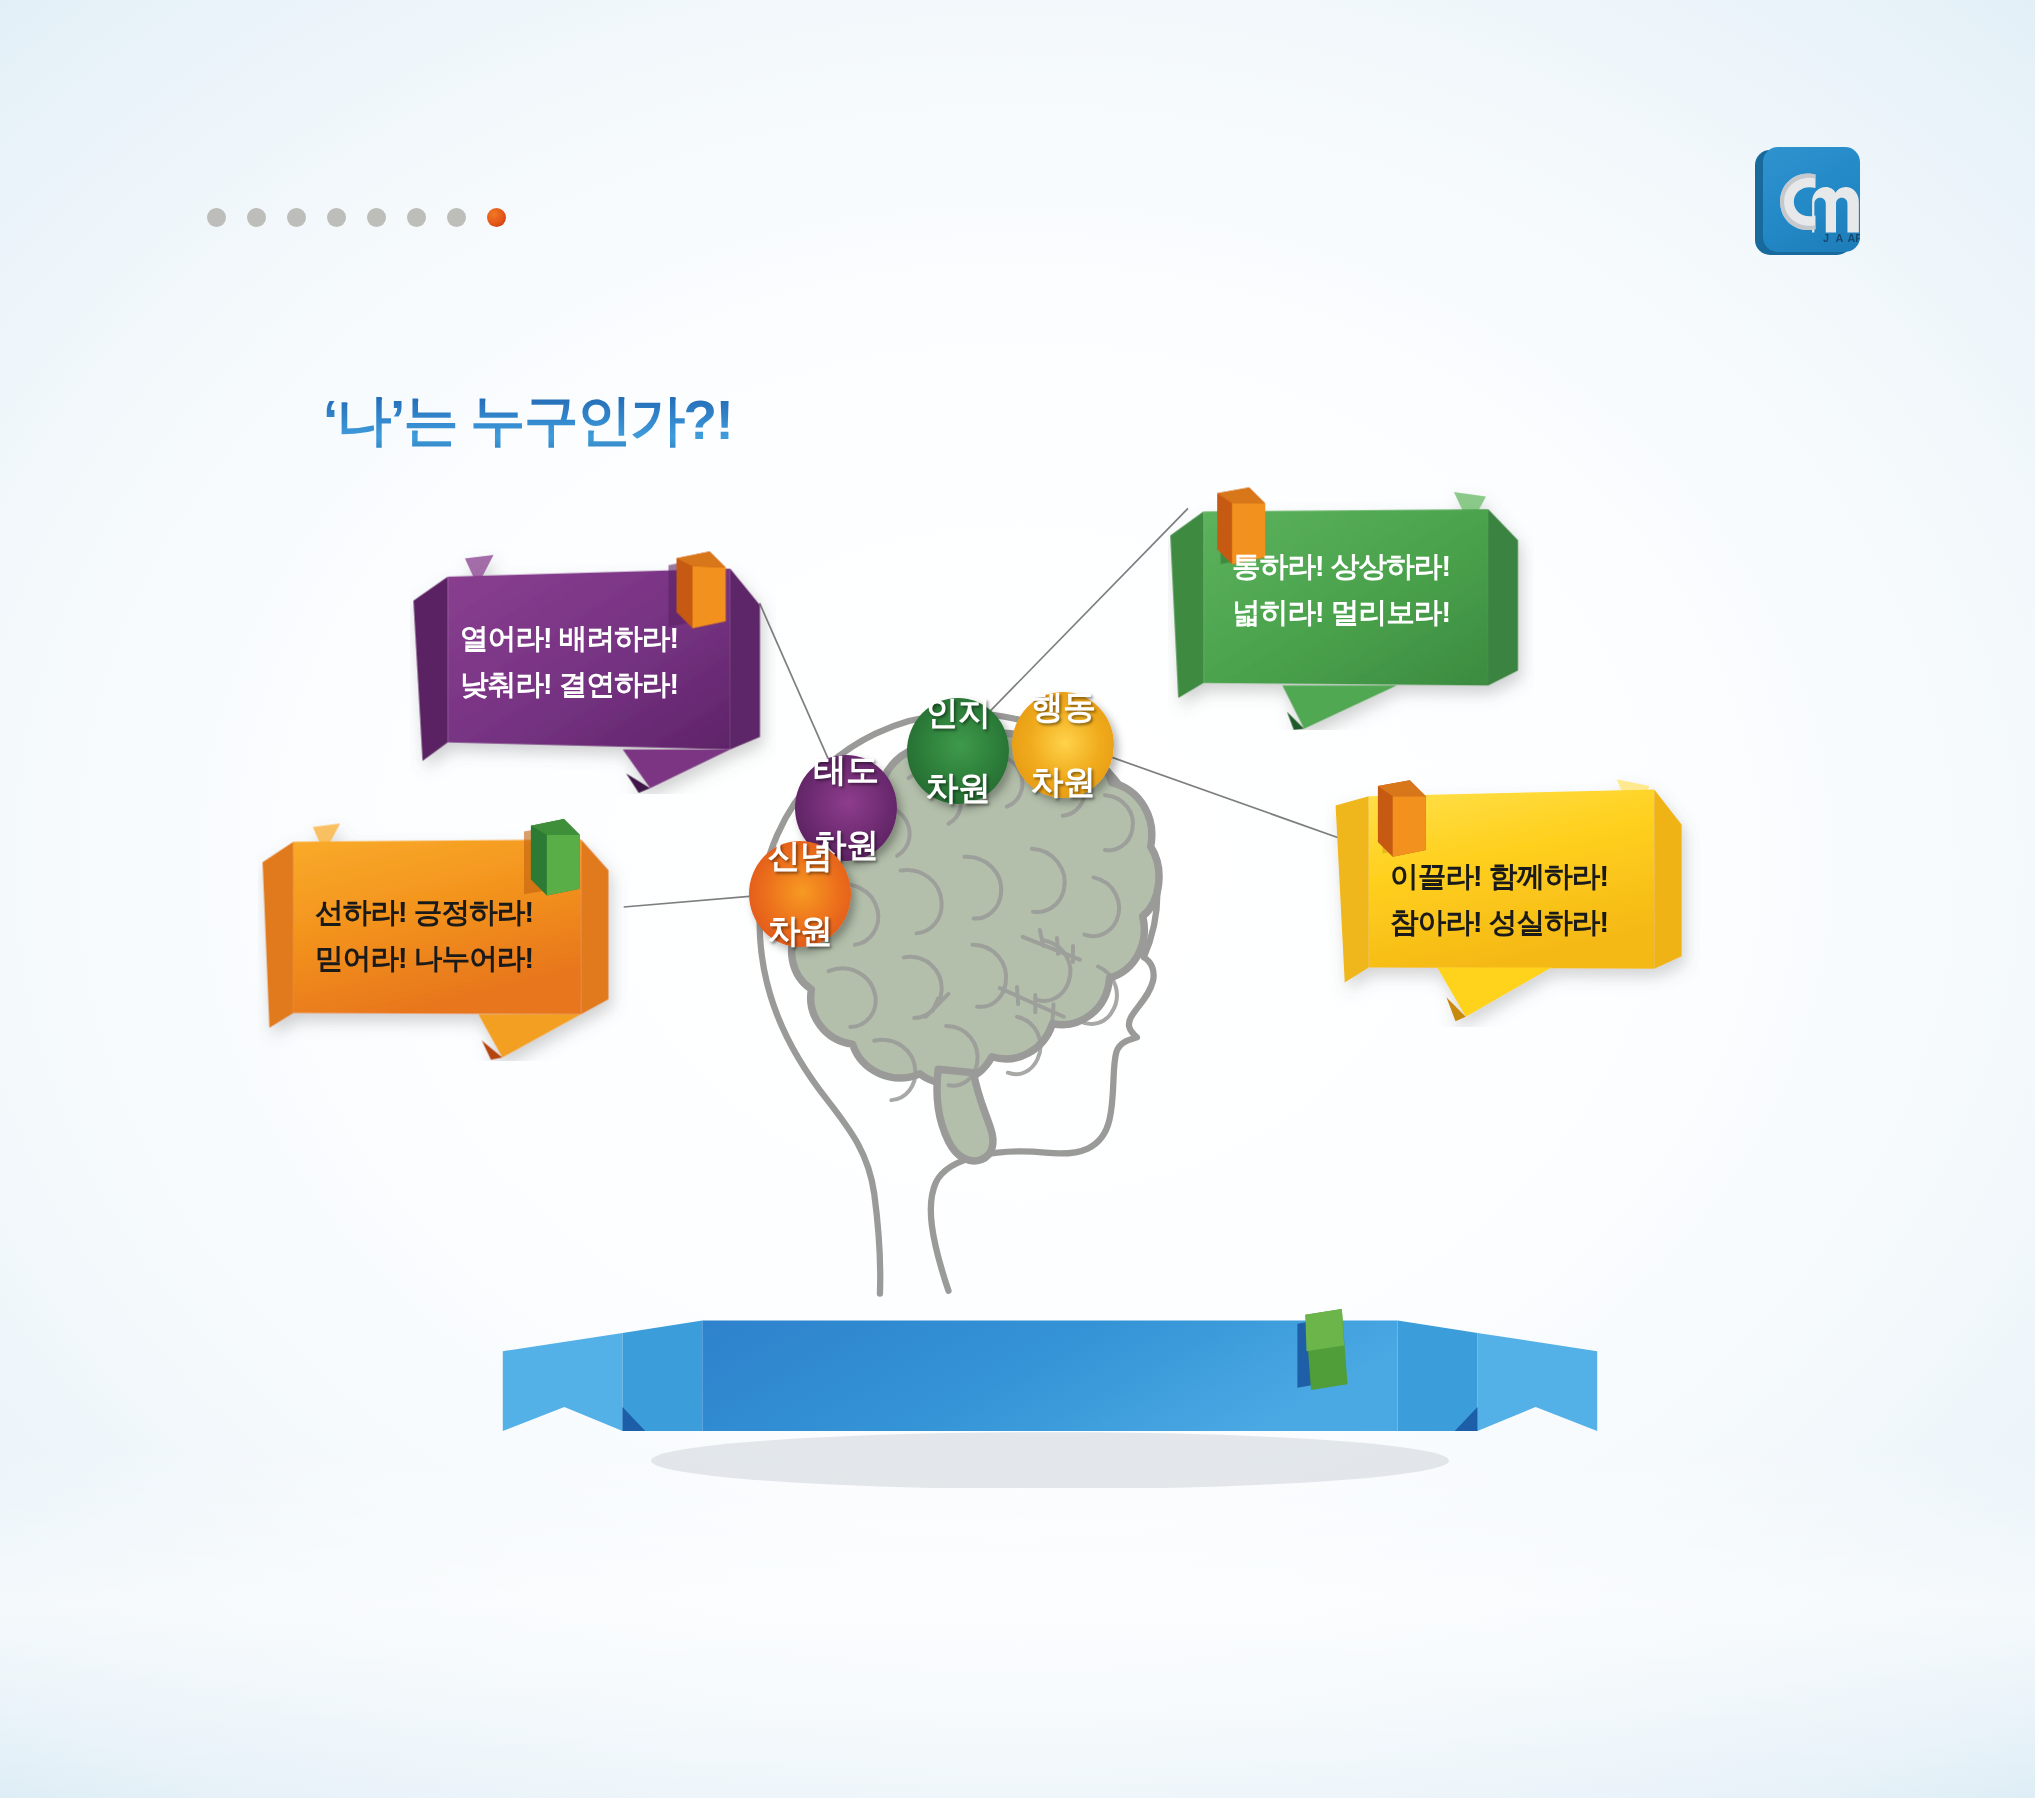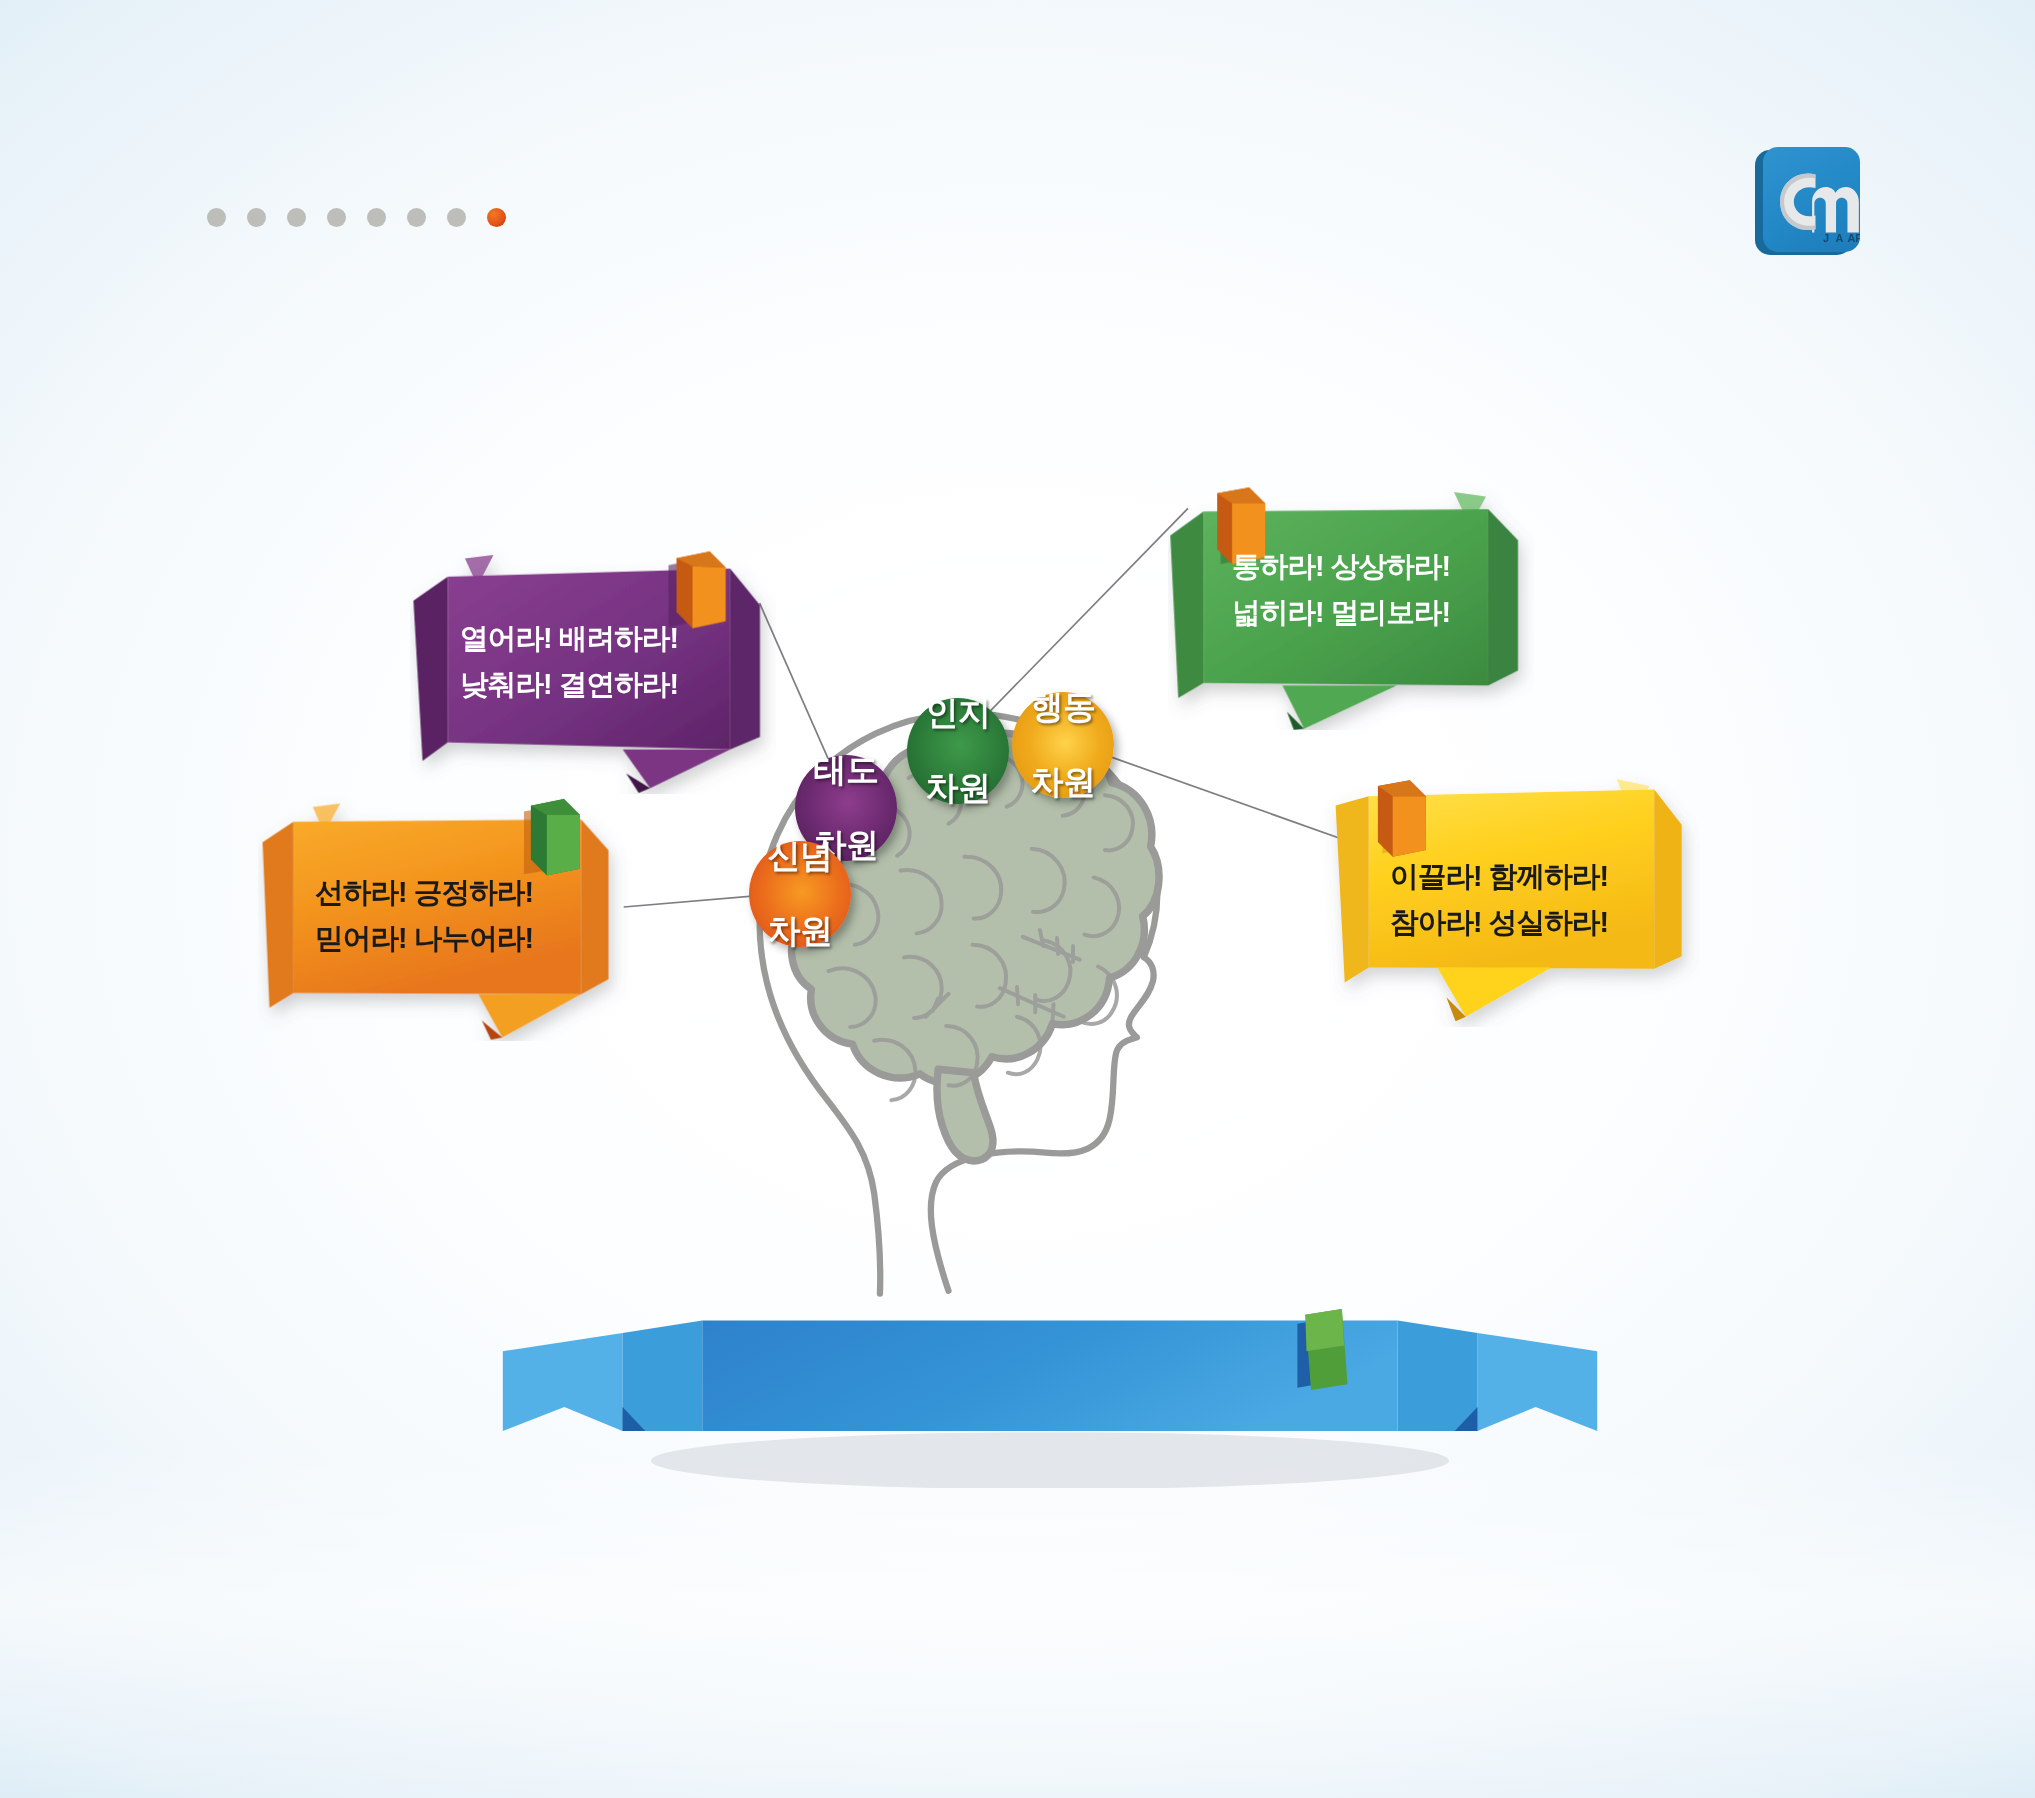--- a/index.html
+++ b/index.html
@@ -173,21 +173,21 @@
     white-space: nowrap;
   }
   .bubble .btext .line { display: block; }
   .light-text .btext { color: #ffffff; }
   .dark-text .btext { color: #1a1a1a; }
   
   #bubble-attitude  { left: 410px;  top: 548px;  width: 366px; height: 246px; }
   #bubble-attitude  .btext { left: 50px; top: 67px; }
   #bubble-cognition { left: 1168px; top: 484px;  width: 366px; height: 246px; }
   #bubble-cognition .btext { left: 64px; top: 59px; }
-  #bubble-belief    { left: 258px;  top: 784px; width: 371px; height: 257px; }
+  #bubble-belief    { left: 258px;  top: 804px; width: 371px; height: 257px; }
   #bubble-belief    .btext { left: 57px; top: 85px; }
   #bubble-behavior  { left: 1323px; top: 770px; width: 377px; height: 257px; }
   #bubble-behavior  .btext { left: 67px; top: 83px; }
   
   #banner {
     position: absolute;
     left: 496px;
     top: 1260px;
     width: 1108px;
     height: 228px;
@@ -234,20 +234,21 @@
             <path d="M92 48 C60 40 30 62 30 96 C30 130 60 152 92 144 L92 137 C63 143 37 124 37 96 C37 68 63 49 92 55 Z" fill="#b9bec1" opacity="0.75"></path>
           </g>
           <text x="105" y="166" font-family="Liberation Sans, sans-serif" font-size="19" font-weight="bold" fill="#16496e">J</text>
           <text x="127" y="166" font-family="Liberation Sans, sans-serif" font-size="19" font-weight="bold" fill="#16496e">A</text>
           <text x="148" y="166" font-family="Liberation Sans, sans-serif" font-size="19" font-weight="bold" fill="#16496e">AP</text>
         </svg>
       </div>
     </div>
   </div>
 
+  <div id="headline">‘나’는 누구인가?!</div>
 
   <svg id="connectors" viewBox="0 0 3563 3148">
     <g stroke="#7e7e7e" stroke-width="3" fill="none">
       <line x1="1330" y1="1056" x2="1478" y2="1392"></line>
       <line x1="2080" y1="890" x2="1680" y2="1300"></line>
       <line x1="1092" y1="1588" x2="1400" y2="1562"></line>
       <line x1="2358" y1="1472" x2="1930" y2="1320"></line>
     </g>
   </svg>
 

